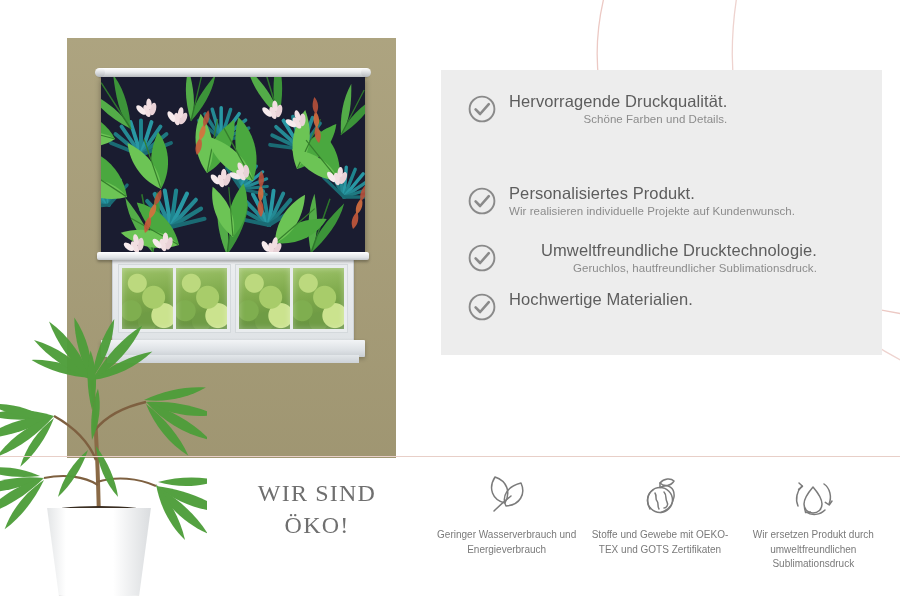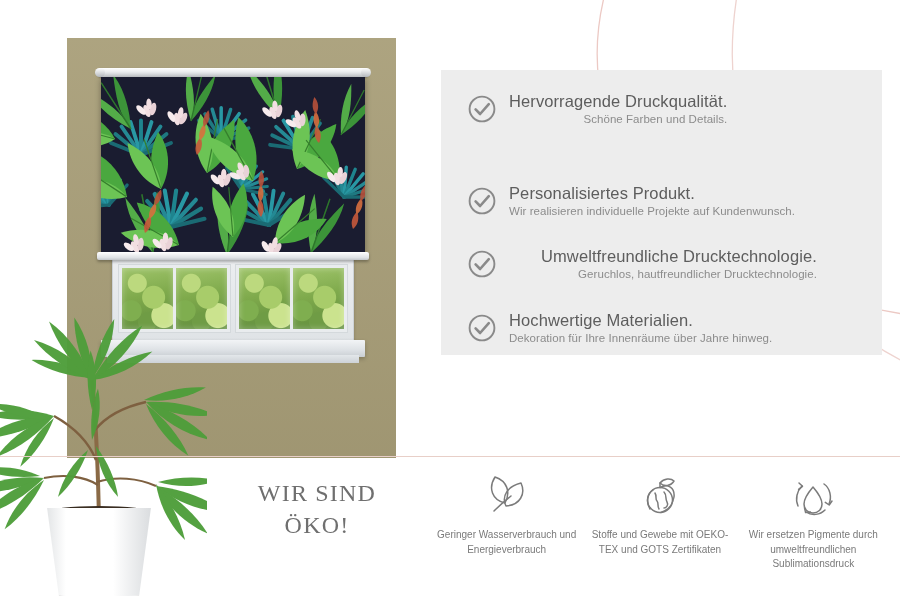--- a/index.html
+++ b/index.html
@@ -101,21 +101,21 @@
     background:#e8cfc8;
   }
 
   
   .panel{
     position:absolute;left:441px;top:70px;width:441px;height:285px;
     background:#ededed;
   }
   .feature{position:absolute;left:26px;display:flex;gap:12px;align-items:flex-start;}
   .feature.f0{top:22px;} .feature.f1{top:92px;margin-top:22px;}
-  .feature.f2{top:177px;gap:44px;} .feature.f3{top:241px;}
+  .feature.f2{top:171px;gap:44px;} .feature.f3{top:220px;}
   .chk{flex:0 0 auto;width:30px;height:30px;margin-top:2px;}
   .f-texts{display:flex;flex-direction:column;}
   .f-title{
     font-size:16.5px;color:#5d5d5d;line-height:1.12;letter-spacing:.1px;
     font-family:"Liberation Sans", sans-serif;font-weight:400;
   }
   .f-sub{
     font-size:11.5px;color:#8c8c8c;line-height:1.2;margin-top:3px;letter-spacing:.05px;text-align:right;
   }
 
@@ -349,32 +349,31 @@
       </div>
     </div>
 
     <div class="feature f2">
       <svg class="chk" viewBox="0 0 30 30">
         <circle cx="15" cy="15" r="12.4" fill="none" stroke="#8a8a8a" stroke-width="1.9"></circle>
         <path d="M8.6 15.4 L13.1 20 L21.8 10.2" fill="none" stroke="#8a8a8a" stroke-width="2.6" stroke-linecap="round" stroke-linejoin="round"></path>
       </svg>
       <div class="f-texts">
         <div class="f-title">Umweltfreundliche Drucktechnologie.</div>
-        <div class="f-sub">Geruchlos, hautfreundlicher Drucktechnologie.</div>
+        <div class="f-sub">Geruchlos, hautfreundlicher Sublimationsdruck.</div>
       </div>
     </div>
 
     <div class="feature f3">
       <svg class="chk" viewBox="0 0 30 30">
         <circle cx="15" cy="15" r="12.4" fill="none" stroke="#8a8a8a" stroke-width="1.9"></circle>
         <path d="M8.6 15.4 L13.1 20 L21.8 10.2" fill="none" stroke="#8a8a8a" stroke-width="2.6" stroke-linecap="round" stroke-linejoin="round"></path>
       </svg>
       <div class="f-texts">
         <div class="f-title">Hochwertige Materialien.</div>
-        <div class="f-sub">Dekoration für Ihre Innenräume über Jahre hinweg.</div>
       </div>
     </div>
   </div>
 
   <div class="eco-title">
     <div>WIR SIND</div>
     <div>ÖKO!</div>
   </div>
 
   <div class="eco-items">
@@ -410,17 +409,17 @@
         <g fill="none" stroke="#7b7b7b" stroke-width="1.5" stroke-linecap="round" stroke-linejoin="round">
           <path d="M27 17 C 21 24, 18 30, 18 34 C 18 39.5, 22 43, 27 43 C 32 43, 36 39.5, 36 34 C 36 30, 33 24, 27 17 Z"></path>
           <path d="M16 16 C 11 21, 9 29, 12 36"></path>
           <path d="M38 14 C 44 18, 46 27, 43 34"></path>
           <path d="M20 42 C 26 46, 34 45, 39 40"></path>
           <path d="M13 13 L16.5 16.3 L12.6 19.3"></path>
           <path d="M46 31 L43.2 35 L39.3 32.4"></path>
           <path d="M18.5 37.8 L19.6 42.6 L24.4 42"></path>
         </g>
       </svg>
-      <div class="eco-txt">Wir ersetzen Pigmente durch umweltfreundlichen Sublimationsdruck</div>
+      <div class="eco-txt">Wir ersetzen Produkt durch umweltfreundlichen Sublimationsdruck</div>
     </div>
   </div>
 
 </div>
 
 </body></html>

